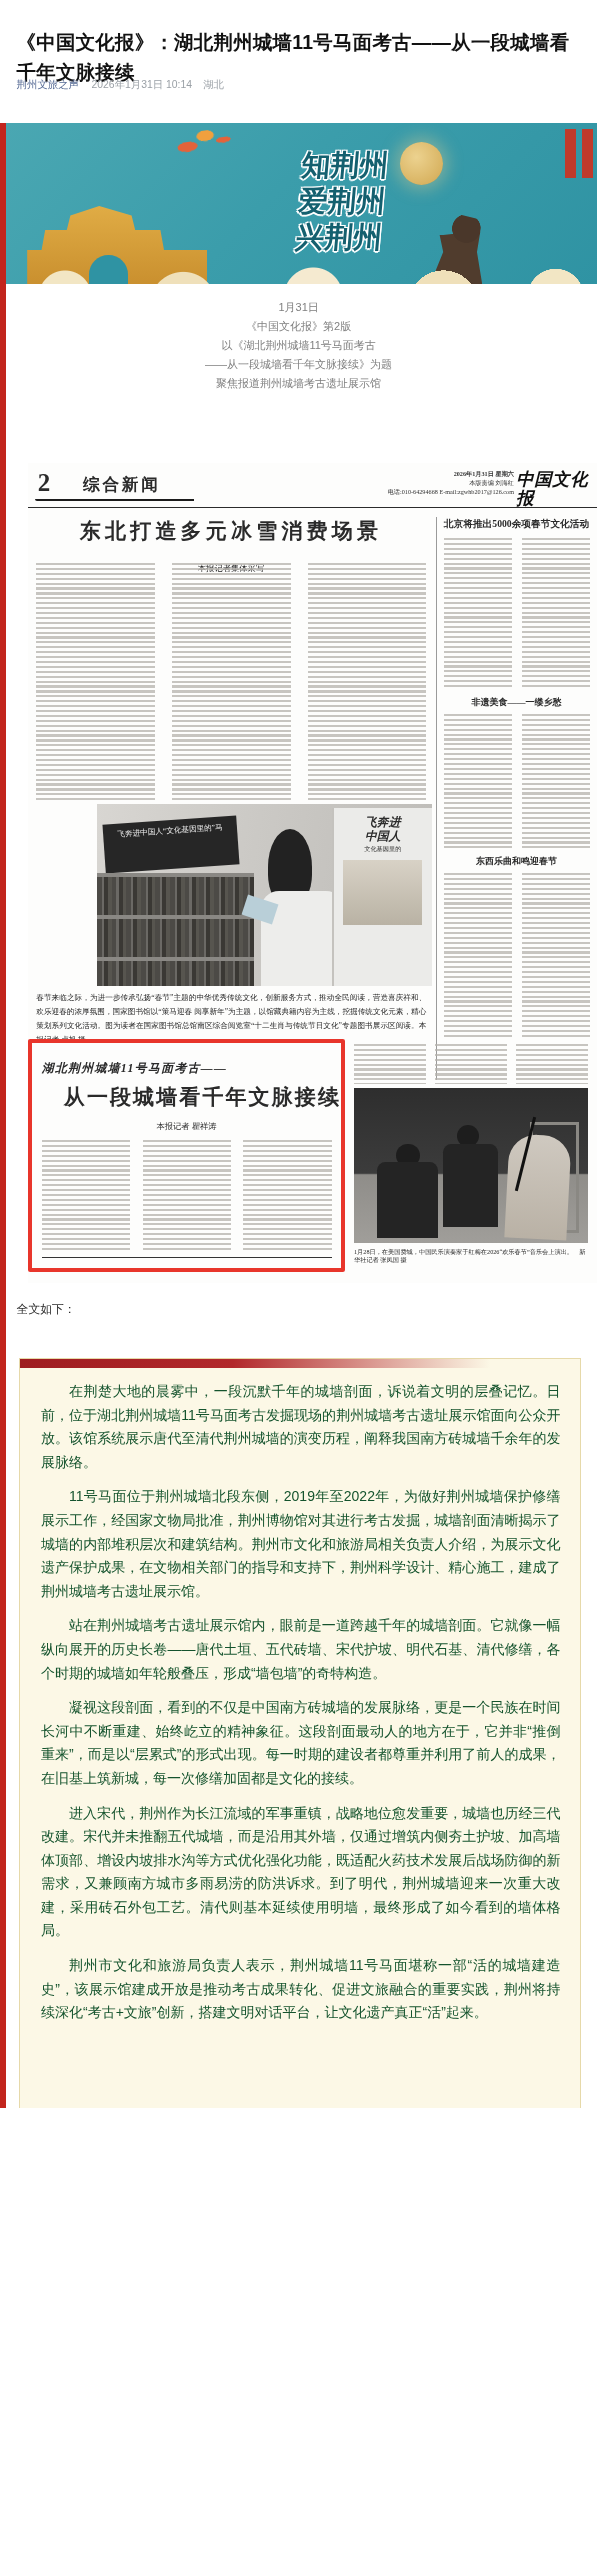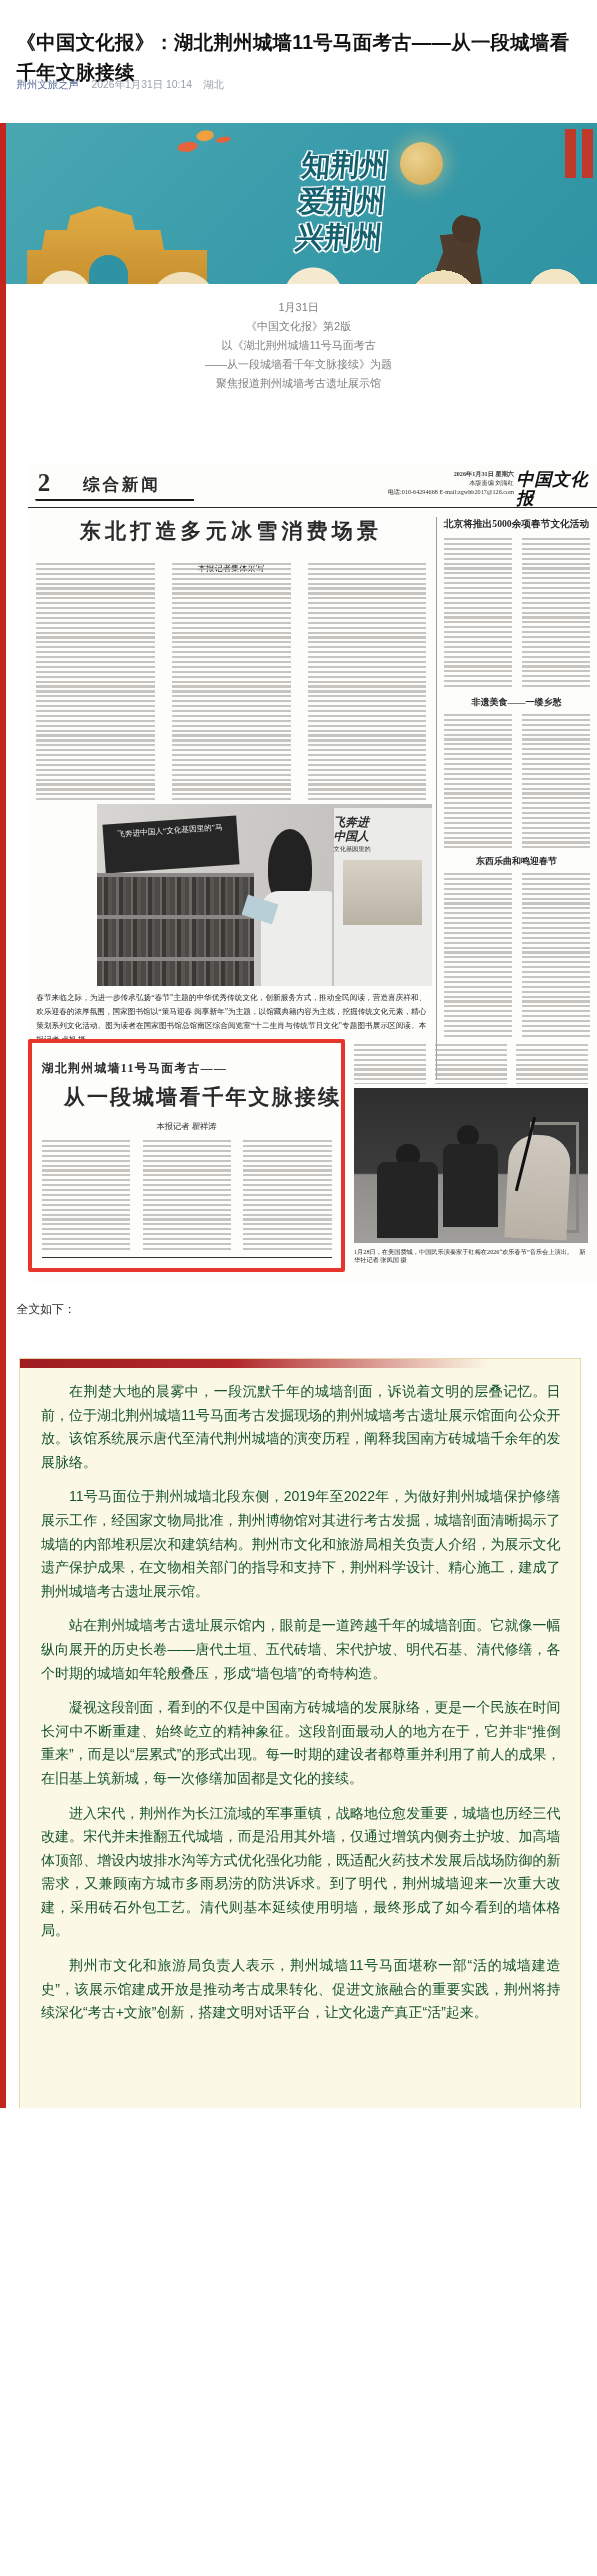--- a/index.html
+++ b/index.html
@@ -78,28 +78,28 @@
           background:linear-gradient(100deg,#d8d6d2 0%,#cbc9c5 45%,#bdbbb7 100%);}
   .p1-banner{position:absolute;left:2%;top:9%;width:40%;height:27%;background:#262626;transform:rotate(-4deg);
              color:#f2f2f2;font-size:7.6px;line-height:9.7px;text-align:center;padding-top:5.5px;box-sizing:border-box;}
   .p1-shelf{position:absolute;left:0;bottom:0;width:47%;height:62%;
             background:repeating-linear-gradient(to bottom,#8a8884 0 4.2px,transparent 4.2px 42px),
                        repeating-linear-gradient(90deg,#4c4a46 0 4.9px,#6b6965 4.9px 7px,#3a3834 7px 11px,#57554f 11px 14.6px);}
   .p1-hair{position:absolute;left:51%;top:14%;width:44px;height:76px;border-radius:50% 50% 40% 40%;background:#222;}
   .p1-coat{position:absolute;left:49%;top:48%;width:83px;height:52%;border-radius:18px 18px 0 0;background:#ededeb;}
   .p1-book{position:absolute;left:44%;top:52%;width:32px;height:21px;background:#b9cfd8;transform:rotate(18deg);}
   .p1-poster{position:absolute;left:70%;top:2%;width:30%;height:98%;background:#ebebe9;border-left:2.8px solid #c4c2be;
-             color:#2c2c2c;text-align:left;box-sizing:border-box;padding-top:7px;}
+             color:#2c2c2c;text-align:center;box-sizing:border-box;padding-top:7px;}
   .p1-poster .b{font-size:11.8px;font-weight:700;font-style:italic;line-height:14px;}
   .p1-poster .s{font-size:6.2px;margin-top:2.8px;}
   .p1-poster .img{margin:5.5px auto 0;width:80%;height:38%;background:linear-gradient(#d8d2c6,#b9b2a4);}
   .np-cap1{position:absolute;left:8.3px;top:528px;width:390px;font-size:7.6px;line-height:14px;text-align:justify;color:#1f1f1f;}
   
   .redbox{position:absolute;left:0px;top:576px;width:309px;height:225px;border:4.9px solid #e8352b;border-radius:2.1px;background:#fdfdfc;}
-  .rb-kicker{position:absolute;left:9.7px;top:18px;font-size:11.8px;font-weight:700;letter-spacing:1.4px;}
+  .rb-kicker{position:absolute;left:9.7px;top:18px;font-size:11.8px;font-weight:700;letter-spacing:1.4px;font-style:italic;}
   .rb-title{position:absolute;left:0;top:40px;width:100%;text-align:right;font-size:21px;font-weight:700;letter-spacing:2.1px;}
   .rb-byline{position:absolute;left:0;top:78px;width:100%;text-align:center;font-size:8.3px;}
   .rb-cols{position:absolute;left:9.7px;top:97px;width:290px;height:110px;display:flex;gap:12.5px;}
   .rb-cols div{flex:1;}
   .rb-rule{position:absolute;left:9.7px;top:214px;width:290px;height:0.7px;background:#333;}
   
   .np-cols-m{position:absolute;left:326px;top:581px;width:234px;height:40px;display:flex;gap:9.7px;}
   .np-cols-m div{flex:1;}
   .photo2{position:absolute;left:326px;top:625px;width:234px;height:155px;overflow:hidden;
           background:linear-gradient(#2e2e2e 0%,#3c3c3c 55%,#8f8d89 56%,#a09e9a 100%);}

